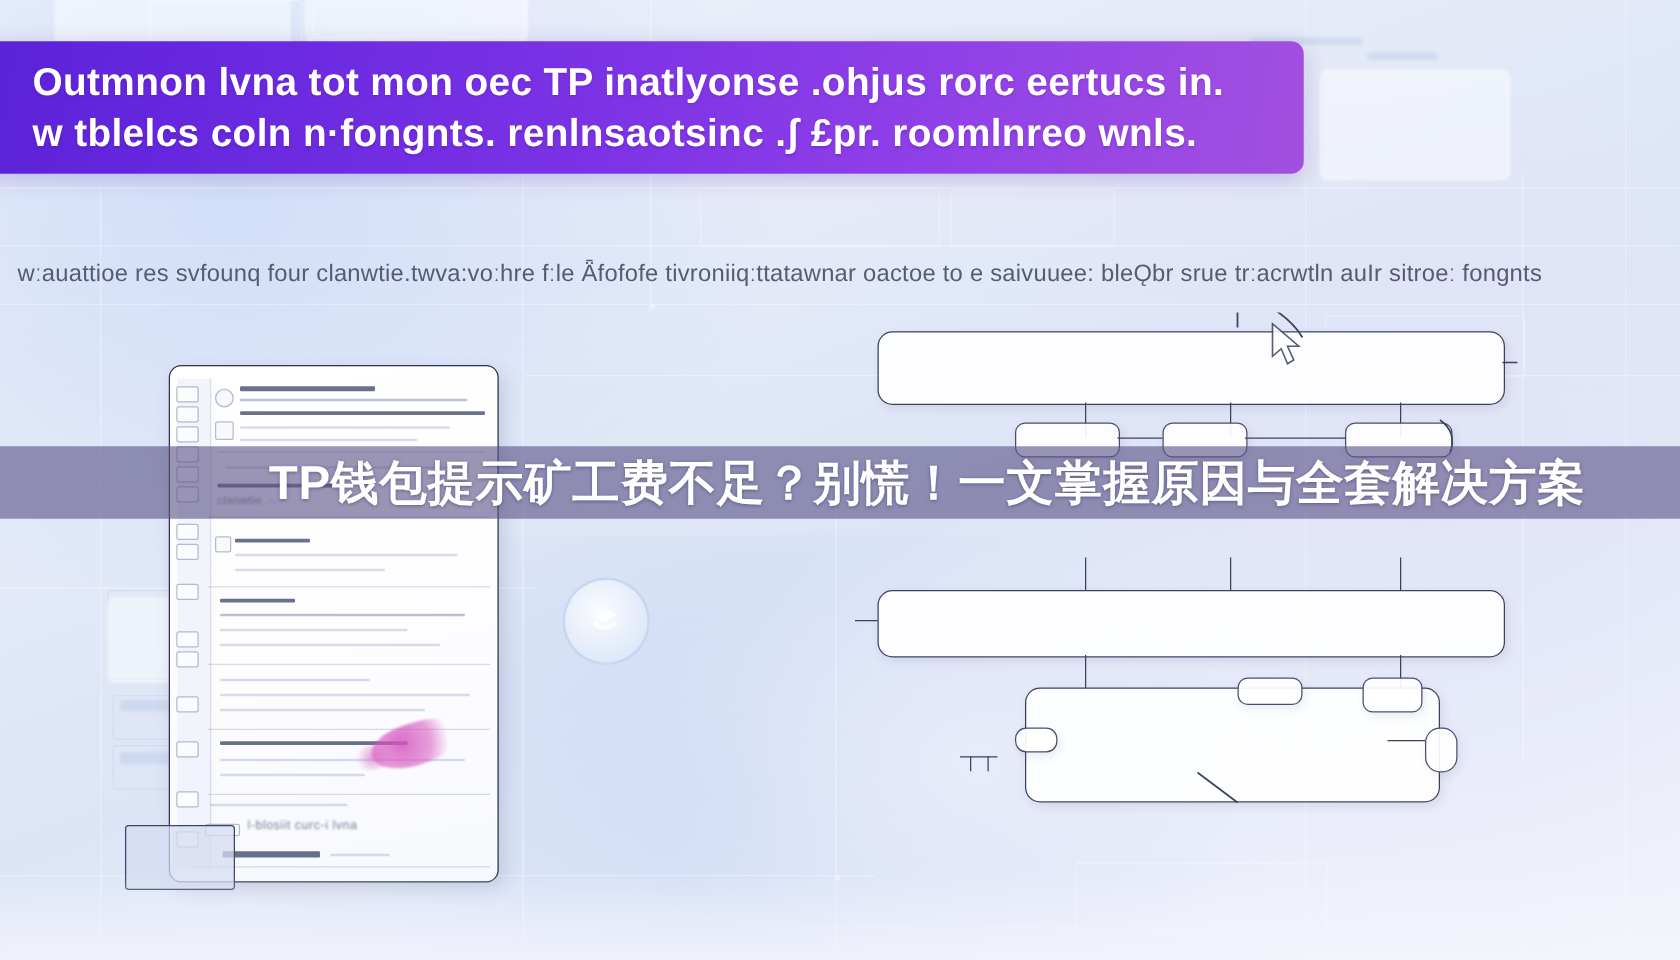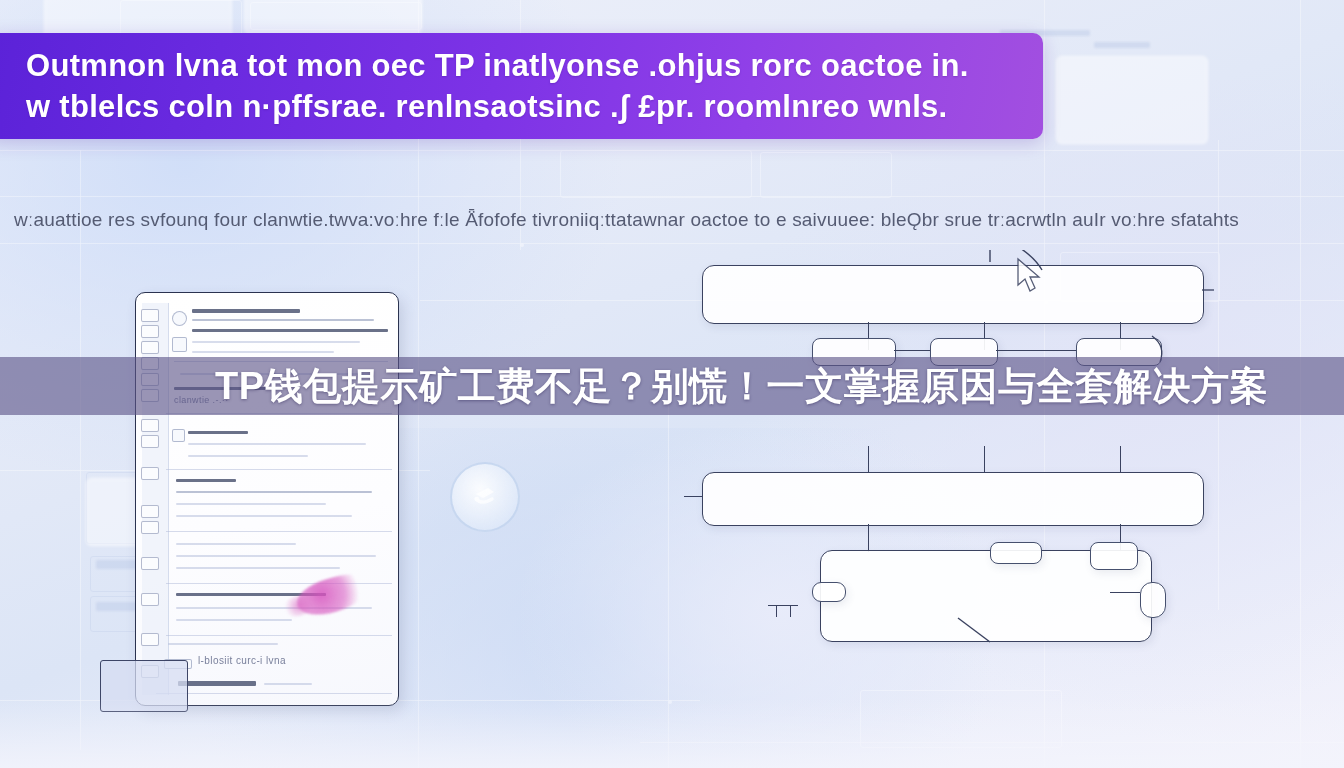--- a/index.html
+++ b/index.html
@@ -325,26 +325,26 @@
   <div class="ghost" style="left:244px;top:-8px;width:176px;height:40px;"></div>
   <div class="ghost" style="left:1056px;top:56px;width:150px;height:86px;"></div>
   <div class="ghost" style="left:86px;top:478px;width:156px;height:66px;"></div>
   <div class="ghost-bar" style="left:1000px;top:30px;width:90px;height:6px;"></div>
   <div class="ghost-bar" style="left:1094px;top:42px;width:56px;height:6px;"></div>
   <div class="ghost-bar" style="left:96px;top:560px;width:66px;height:9px;"></div>
   <div class="ghost-bar" style="left:96px;top:602px;width:44px;height:9px;"></div>
   <div class="ghost-bar" style="left:232px;top:610px;width:150px;height:5px;"></div>
 
   <div id="banner">
-    <div class="bline">Outmnon  lvna tot  mon oec TP inatlyonse .ohjus rorc  oactoe in.</div>
-    <div class="bline">w tblelcs  coln  n·pffsrae.   renlnsaotsinc .ʃ £pr. roomlnreo wnls.</div>
+    <div class="bline">Outmnon  lvna tot  mon oec TP inatlyonse .ohjus rorc  eertucs in.</div>
+    <div class="bline">w tblelcs  coln  n·fongnts.   renlnsaotsinc .ʃ £pr. roomlnreo wnls.</div>
   </div>
 
   <div id="subcaption">
-    <div class="sline">wːauattioe res svfounq  four clanwtie.twva:voːhre  fːle Ǟfofofe tivroniiqːttatawnar oactoe to e saivuuee: bleǪbr srue trːacrwtln auIr voːhre  sfatahts</div>
+    <div class="sline">wːauattioe res svfounq  four clanwtie.twva:voːhre  fːle Ǟfofofe tivroniiqːttatawnar oactoe to e saivuuee: bleǪbr srue trːacrwtln auIr sitroeː  fongnts</div>
   </div>
 
   <div id="doc-panel">
     <div class="rail"></div>
     <div class="rail-ic" style="top:16px;"></div>
     <div class="rail-ic" style="top:32px;"></div>
     <div class="rail-ic" style="top:48px;"></div>
     <div class="rail-ic" style="top:64px;"></div>
     <div class="rail-ic" style="top:80px;"></div>
     <div class="rail-ic" style="top:96px;"></div>

